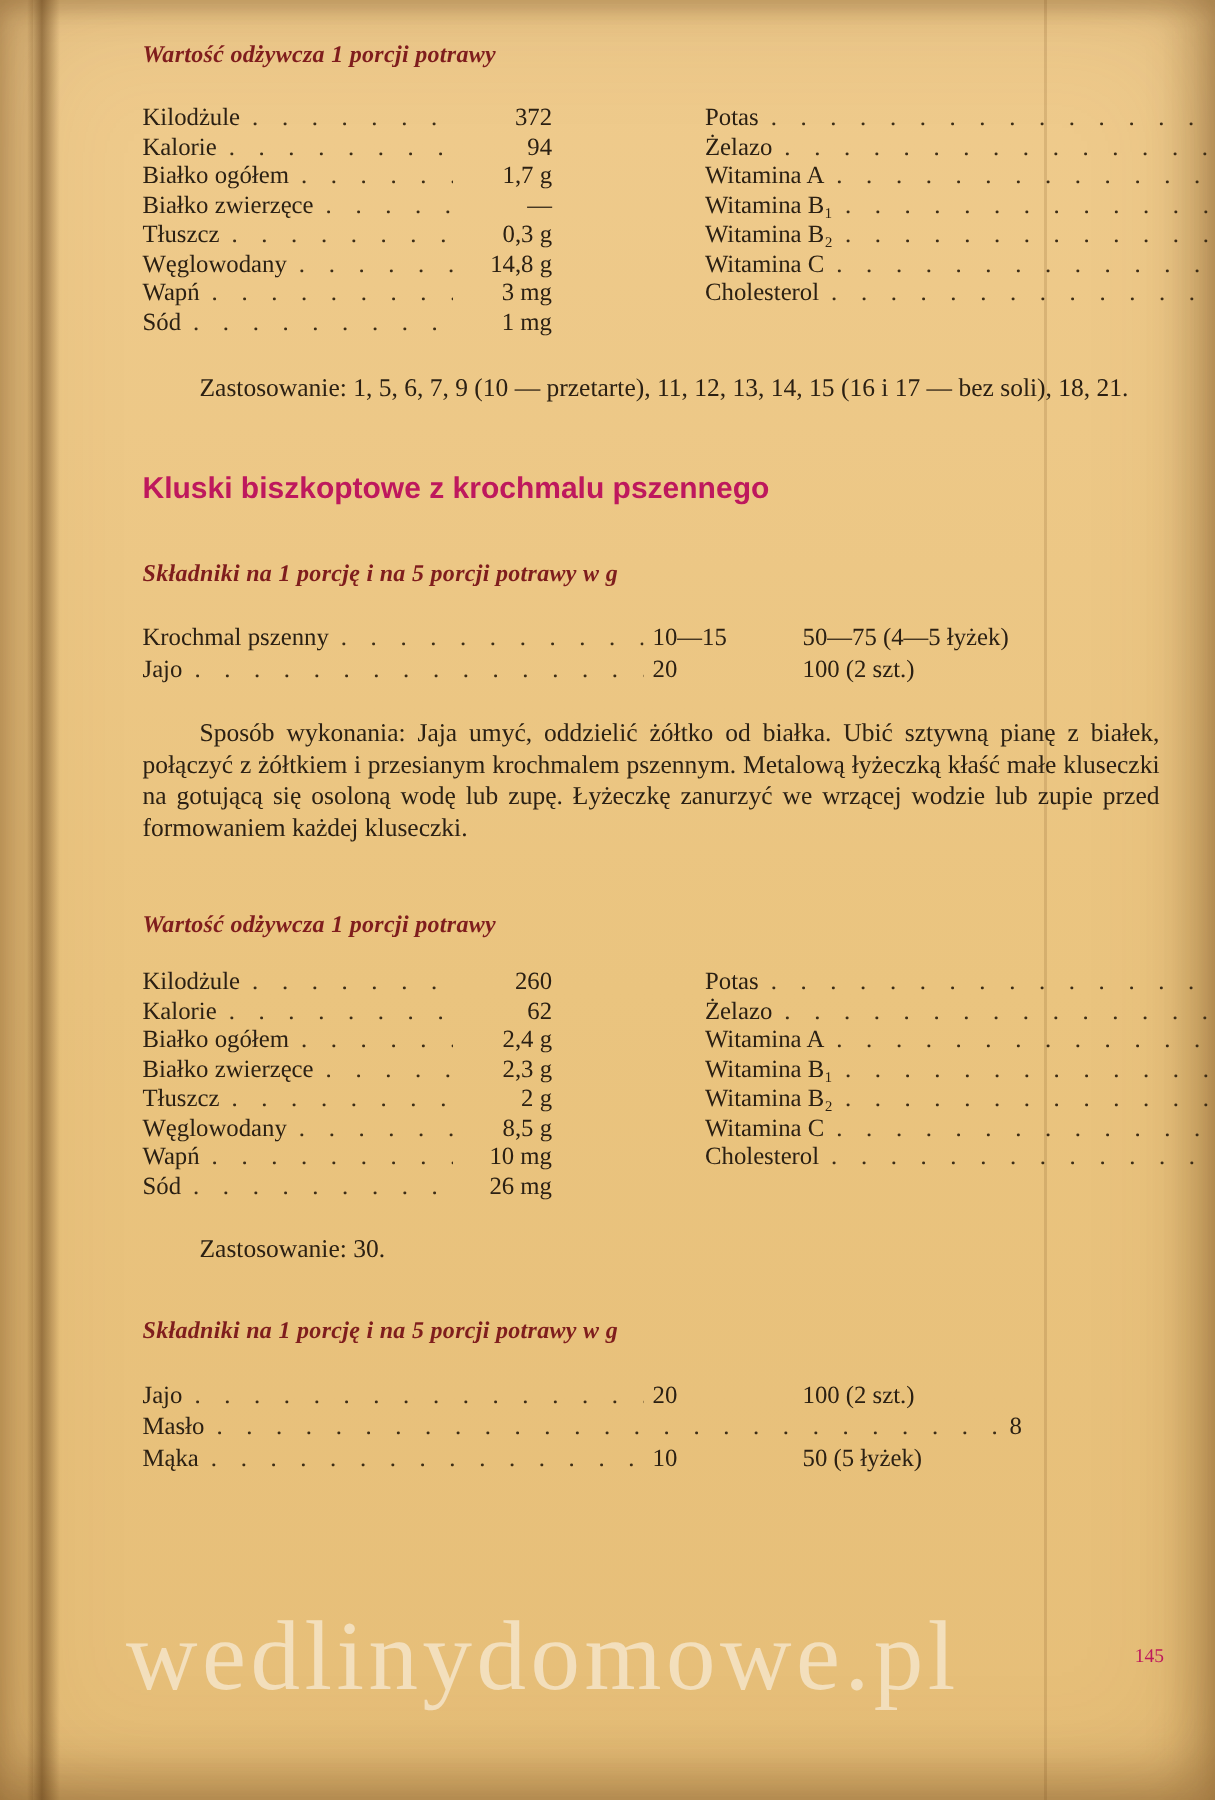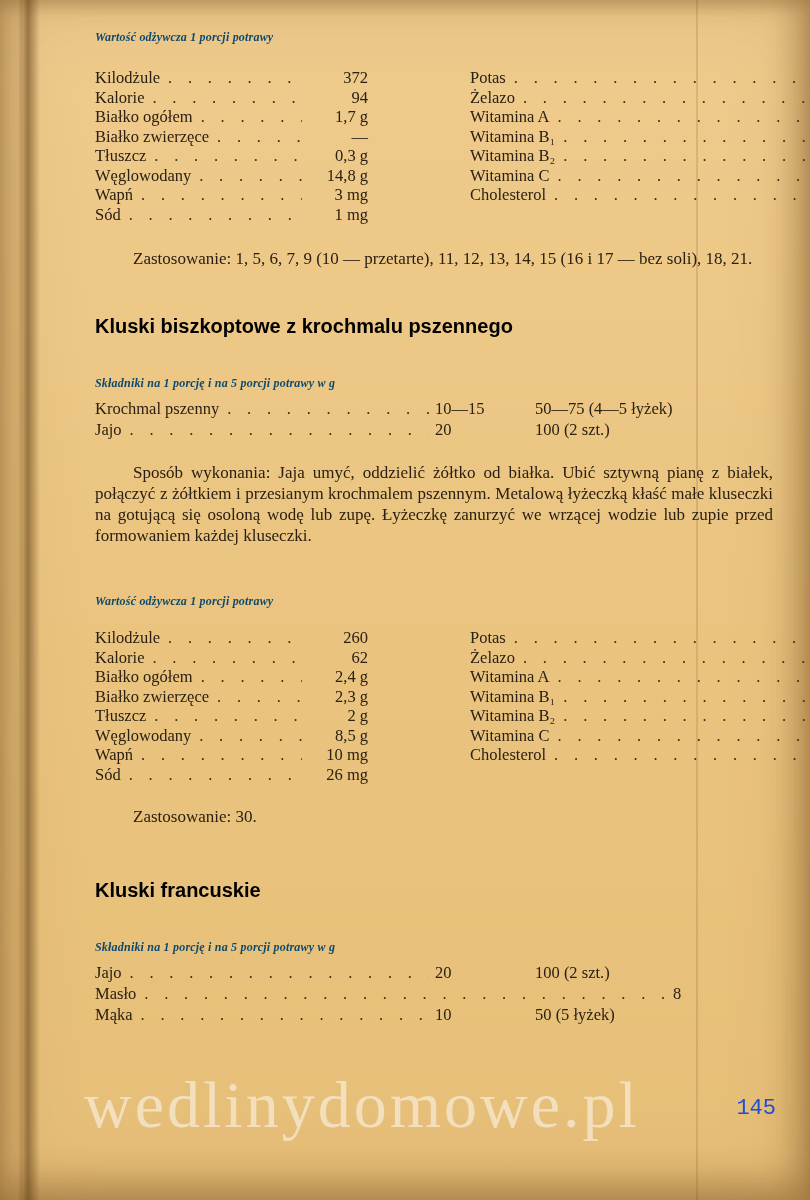--- a/index.html
+++ b/index.html
@@ -28,22 +28,22 @@
     background:linear-gradient(90deg, rgba(92,57,18,0) 0%, rgba(92,57,18,0.55) 45%, rgba(92,57,18,0) 100%);
   }
   .crease { position:absolute; left:696px; top:0; bottom:0; width:2px; background:rgba(110,70,25,0.17); }
 
   .content {
     position:absolute; left:95px; top:0; width:678px;
     color:#2b2013; font-size:17px; line-height:21px; z-index:2;
   }
 
   .h-italic {
-    font-style:italic; font-weight:600; font-size:12px; line-height:22px;
-    letter-spacing:0.2px; color:#0c4a6e;
+    font-style:italic; font-weight:600; font-size:16px; line-height:22px;
+    letter-spacing:0.2px; color:#7f1d1d;
   }
   .heading-1 { margin-top:26px; }
 
   .ntable { display:flex; margin-top:20px; font-size:16.5px; }
   .ncol-left  { width:273px; }
   .ncol-right { margin-left:102px; flex:1; }
   .nrow { display:flex; align-items:center; line-height:19.5px; }
   .nlabel { flex:0 0 auto; white-space:nowrap; }
   .dots {
     flex:1 1 auto; overflow:hidden; white-space:nowrap;
@@ -52,45 +52,45 @@
   .nvalue { flex:0 0 auto; text-align:right; white-space:nowrap; }
   .ncol-left  .nvalue { width:60px; }
 
   .para { text-indent:38px; text-align:justify; }
   .il { }
   .usage-1 { margin-top:24px; }
   .usage-2 { margin-top:22px; }
 
   .recipe-title {
     font-family:"Liberation Sans", sans-serif; font-weight:700;
-    font-size:20px; line-height:23px; color:#000000;
+    font-size:20px; line-height:23px; color:#be185d;
   }
   .title-1 { margin-top:46px; }
   .title-2 { margin-top:52px; }
 
   .ing-heading { margin-top:34px; }
-  .itable { margin-top:4px; font-size:16.5px; }
+  .itable { margin-top:20px; font-size:16.5px; }
   .irow { display:flex; align-items:baseline; line-height:21px; }
   .ilabel { flex:0 0 auto; white-space:nowrap; }
   .iv1 { flex:0 0 auto; width:100px; white-space:nowrap; }
   .iv2 { flex:0 0 auto; width:238px; white-space:nowrap; }
 
   .method { margin-top:22px; }
   .heading-2 { margin-top:44px; }
   .ntable-2 { margin-top:16px; }
 
   .watermark {
     position:absolute; left:84px; top:1072px; z-index:5;
     font-family:"Liberation Serif", serif; font-size:66px; line-height:1;
     letter-spacing:3px; color:rgba(255,255,255,0.5); pointer-events:none;
     white-space:nowrap;
   }
   .pageno {
     position:absolute; top:1096px; right:34px; z-index:3;
-    font-size:22px; color:#1d4ed8;font-family:Liberation Mono, monospace;
+    font-size:13px; color:#be185d;
   }
 </style>
 </head>
 <body>
 
 <div class="scan">
   <div class="paper"></div>
   <div class="spine-shade"></div>
   <div class="edge-left"></div>
   <div class="crease"></div>
@@ -315,21 +315,20 @@
           <div class="nrow">
             <span class="nlabel">Cholesterol</span>
             <span class="dots">.&nbsp;&nbsp;.&nbsp;&nbsp;.&nbsp;&nbsp;.&nbsp;&nbsp;.&nbsp;&nbsp;.&nbsp;&nbsp;.&nbsp;&nbsp;.&nbsp;&nbsp;.&nbsp;&nbsp;.&nbsp;&nbsp;.&nbsp;&nbsp;.&nbsp;&nbsp;.&nbsp;&nbsp;.&nbsp;&nbsp;.&nbsp;&nbsp;.&nbsp;&nbsp;.&nbsp;&nbsp;.&nbsp;&nbsp;.&nbsp;&nbsp;.&nbsp;&nbsp;.&nbsp;&nbsp;.&nbsp;&nbsp;.&nbsp;&nbsp;.&nbsp;&nbsp;.&nbsp;&nbsp;.&nbsp;&nbsp;.&nbsp;&nbsp;.&nbsp;&nbsp;.&nbsp;&nbsp;.&nbsp;&nbsp;.&nbsp;&nbsp;.&nbsp;&nbsp;.&nbsp;&nbsp;.&nbsp;&nbsp;.&nbsp;&nbsp;.&nbsp;&nbsp;.&nbsp;&nbsp;.&nbsp;&nbsp;.&nbsp;&nbsp;.&nbsp;&nbsp;.&nbsp;&nbsp;.&nbsp;&nbsp;.&nbsp;&nbsp;.&nbsp;&nbsp;.&nbsp;&nbsp;.&nbsp;&nbsp;.&nbsp;&nbsp;.&nbsp;&nbsp;.&nbsp;&nbsp;.&nbsp;&nbsp;.&nbsp;&nbsp;.&nbsp;&nbsp;.&nbsp;&nbsp;.&nbsp;&nbsp;.&nbsp;&nbsp;.&nbsp;&nbsp;.&nbsp;&nbsp;.&nbsp;&nbsp;.&nbsp;&nbsp;.&nbsp;&nbsp;</span>
 
           </div>
         </div>
     </div>
 
     <p class="para usage-2"><span class="il">Zastosowanie:</span><span> 30.</span></p>
 
-    <div class="recipe-title title-2">Kluski francuskie</div>
 
     <div class="h-italic ing-heading">Składniki na 1 porcję i na 5 porcji potrawy w g</div>
 
     <div class="itable">
 
         <div class="irow">
           <span class="ilabel">Jajo</span>
           <span class="dots">.&nbsp;&nbsp;.&nbsp;&nbsp;.&nbsp;&nbsp;.&nbsp;&nbsp;.&nbsp;&nbsp;.&nbsp;&nbsp;.&nbsp;&nbsp;.&nbsp;&nbsp;.&nbsp;&nbsp;.&nbsp;&nbsp;.&nbsp;&nbsp;.&nbsp;&nbsp;.&nbsp;&nbsp;.&nbsp;&nbsp;.&nbsp;&nbsp;.&nbsp;&nbsp;.&nbsp;&nbsp;.&nbsp;&nbsp;.&nbsp;&nbsp;.&nbsp;&nbsp;.&nbsp;&nbsp;.&nbsp;&nbsp;.&nbsp;&nbsp;.&nbsp;&nbsp;.&nbsp;&nbsp;.&nbsp;&nbsp;.&nbsp;&nbsp;.&nbsp;&nbsp;.&nbsp;&nbsp;.&nbsp;&nbsp;.&nbsp;&nbsp;.&nbsp;&nbsp;.&nbsp;&nbsp;.&nbsp;&nbsp;.&nbsp;&nbsp;.&nbsp;&nbsp;.&nbsp;&nbsp;.&nbsp;&nbsp;.&nbsp;&nbsp;.&nbsp;&nbsp;.&nbsp;&nbsp;.&nbsp;&nbsp;.&nbsp;&nbsp;.&nbsp;&nbsp;.&nbsp;&nbsp;.&nbsp;&nbsp;.&nbsp;&nbsp;.&nbsp;&nbsp;.&nbsp;&nbsp;.&nbsp;&nbsp;.&nbsp;&nbsp;.&nbsp;&nbsp;.&nbsp;&nbsp;.&nbsp;&nbsp;.&nbsp;&nbsp;.&nbsp;&nbsp;.&nbsp;&nbsp;.&nbsp;&nbsp;.&nbsp;&nbsp;.&nbsp;&nbsp;</span>
           <span class="iv1">20</span>
           <span class="iv2">100 (2 szt.)</span>

